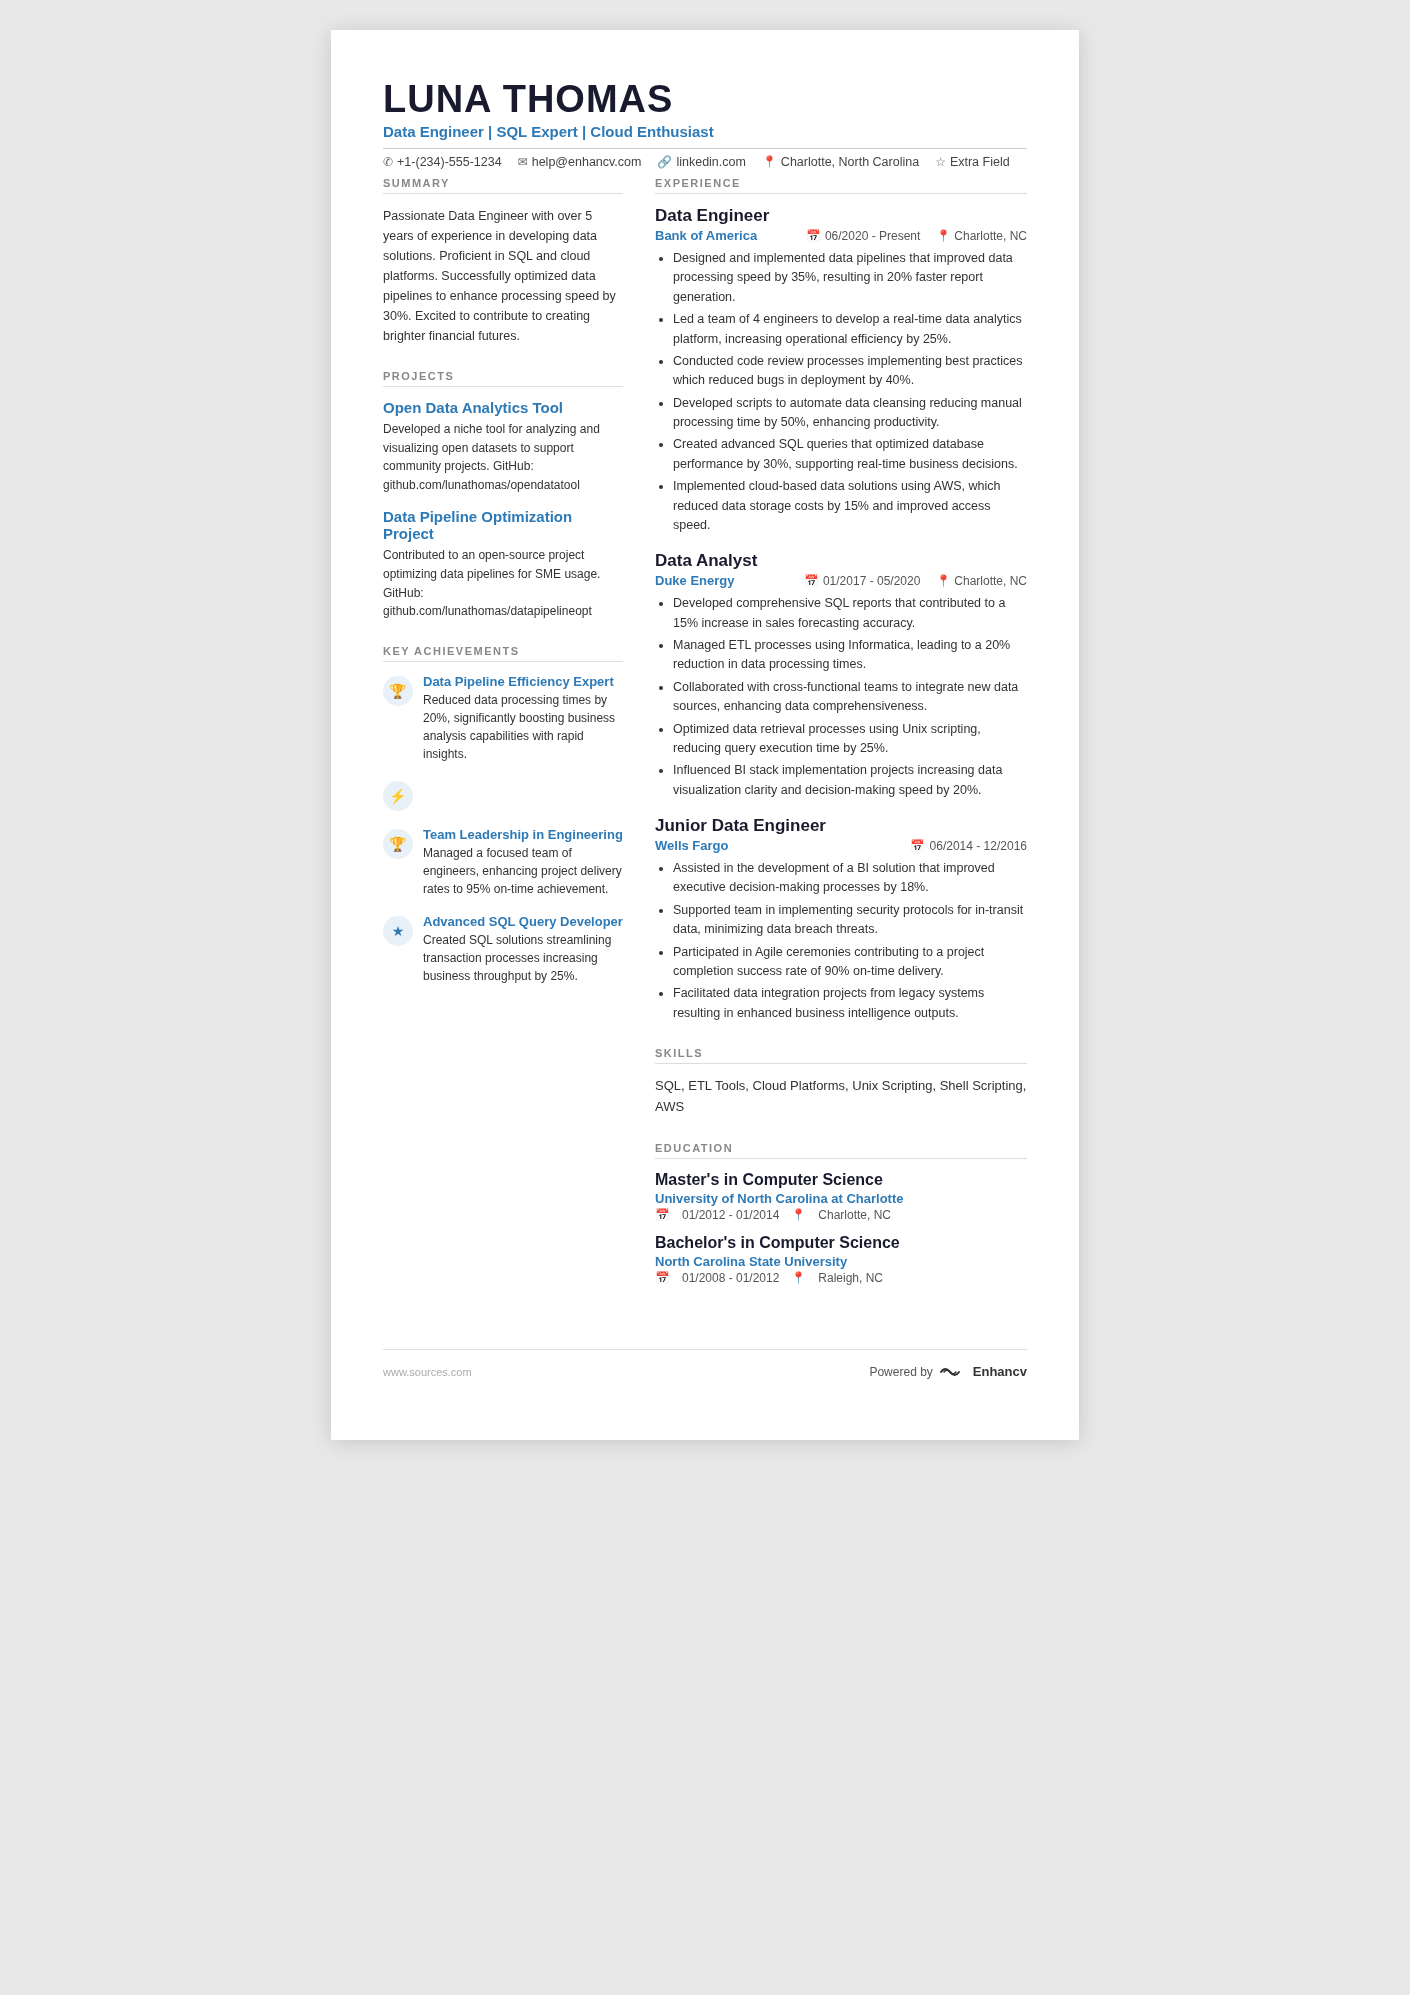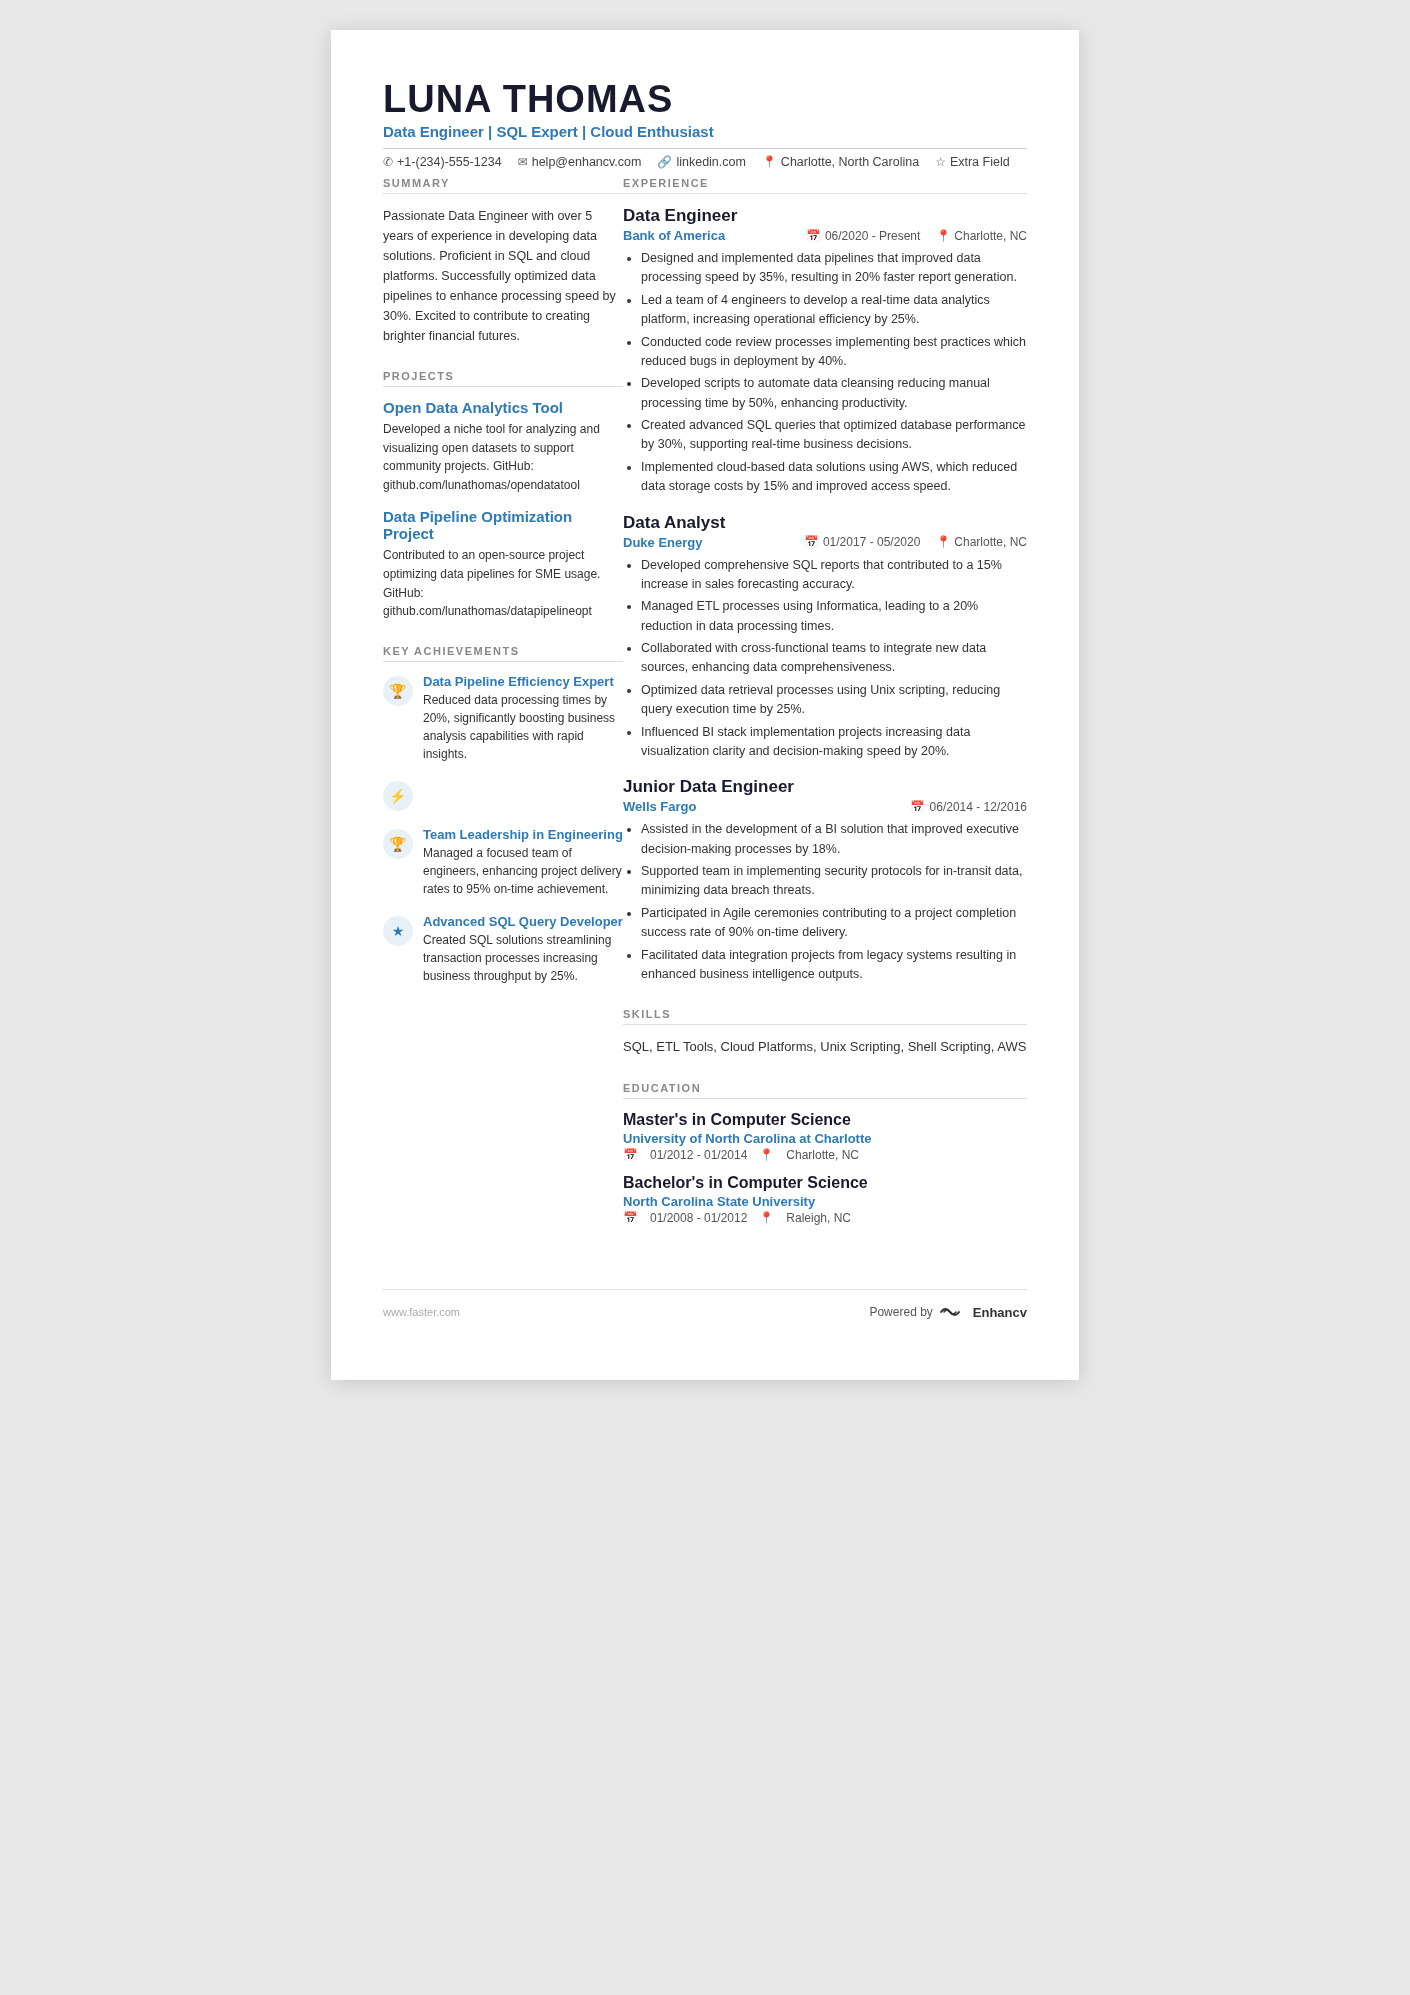--- a/index.html
+++ b/index.html
@@ -46,20 +46,21 @@
     .contact-item {
       display: flex;
       align-items: center;
       gap: 4px;
     }
     .contact-icon { color: #666; font-size: 12px; }
 
     
     .body-layout {
       display: flex;
+      gap: 32px;
     }
     .left-col { width: 240px; flex-shrink: 0; }
     .right-col { flex: 1; }
 
     
     .section-title {
       font-size: 11px;
       font-weight: 700;
       color: #888;
       letter-spacing: 1.5px;
@@ -413,21 +414,21 @@
             <span>Raleigh, NC</span>
           </div>
         </div>
 
       </div>
 
     </div>
   </div>
 
   <div class="footer">
-    <div class="footer-left">www.faster.com</div>
+    <div class="footer-left">www.sources.com</div>
     <div class="footer-right">
       <span>Powered by</span>
       <div class="enhancv-logo">
         <svg width="22" height="16" viewBox="0 0 22 16">
           <path d="M2 8 Q6 2 11 8 Q16 14 20 8" stroke="#333" stroke-width="2" fill="none" stroke-linecap="round"></path>
           <path d="M5 8 Q8 4 11 8 Q14 12 17 8" stroke="#333" stroke-width="1.5" fill="none" stroke-linecap="round"></path>
         </svg>
         <span>Enhancv</span>
       </div>
     </div>

